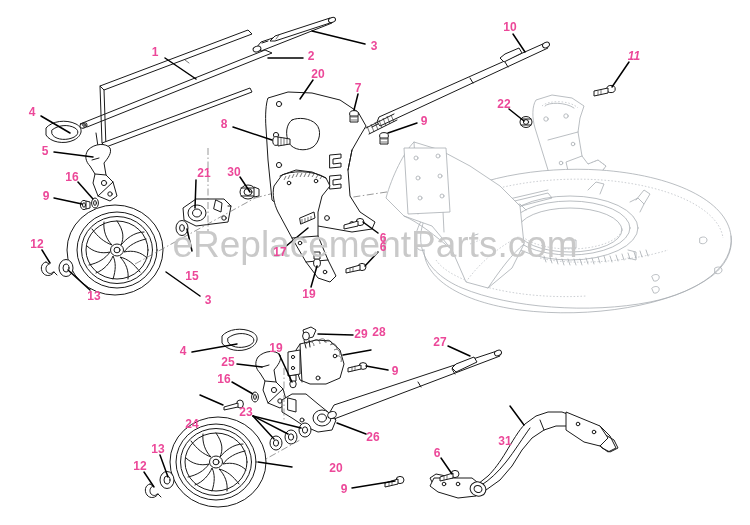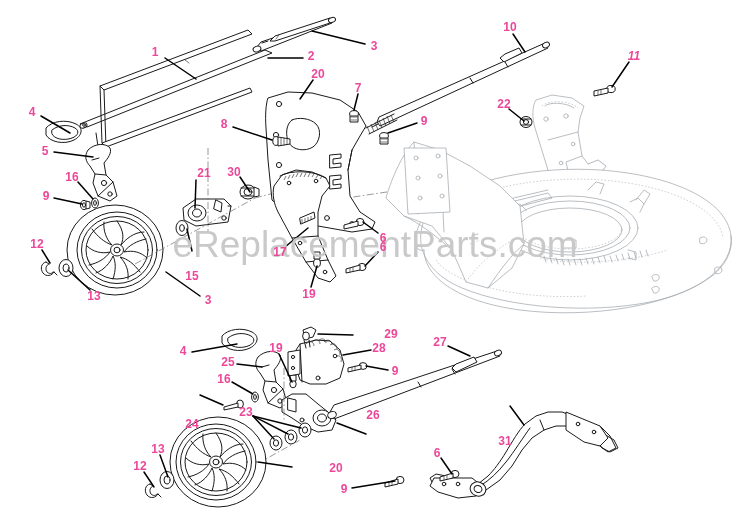--- a/index.html
+++ b/index.html
@@ -510,25 +510,25 @@
       <div class="callout" style="left: 383px; top: 238px;">6</div>
       <div class="callout" style="left: 383px; top: 247px;">6</div>
       <div class="callout" style="left: 510px; top: 27px;">10</div>
       <div class="callout" style="left: 634px; top: 56px; font-style: italic;">11</div>
       <div class="callout" style="left: 504px; top: 104px;">22</div>
       <div class="callout" style="left: 183px; top: 351px;">4</div>
       <div class="callout" style="left: 228px; top: 362px;">25</div>
       <div class="callout" style="left: 224px; top: 379px;">16</div>
       <div class="callout" style="left: 192px; top: 392px; margin-top: 32px;">24</div>
       <div class="callout" style="left: 276px; top: 348px;">19</div>
-      <div class="callout" style="left: 361px; top: 334px; margin-left: 30px;">29</div>
-      <div class="callout" style="left: 379px; top: 348px;">28</div>
+      <div class="callout" style="left: 361px; top: 334px;">29</div>
+      <div class="callout" style="left: 379px; top: 332px;">28</div>
       <div class="callout" style="left: 395px; top: 371px;">9</div>
       <div class="callout" style="left: 246px; top: 412px;">23</div>
-      <div class="callout" style="left: 373px; top: 415px;">26</div>
+      <div class="callout" style="left: 373px; top: 437px;">26</div>
       <div class="callout" style="left: 158px; top: 449px;">13</div>
       <div class="callout" style="left: 140px; top: 466px;">12</div>
       <div class="callout" style="left: 300px; top: 468px; margin-left: 36px;">20</div>
       <div class="callout" style="left: 440px; top: 342px;">27</div>
       <div class="callout" style="left: 505px; top: 401px; margin-top: 40px;">31</div>
       <div class="callout" style="left: 437px; top: 453px;">6</div>
       <div class="callout" style="left: 344px; top: 489px;">9</div>
     </div>
 
 </div>

